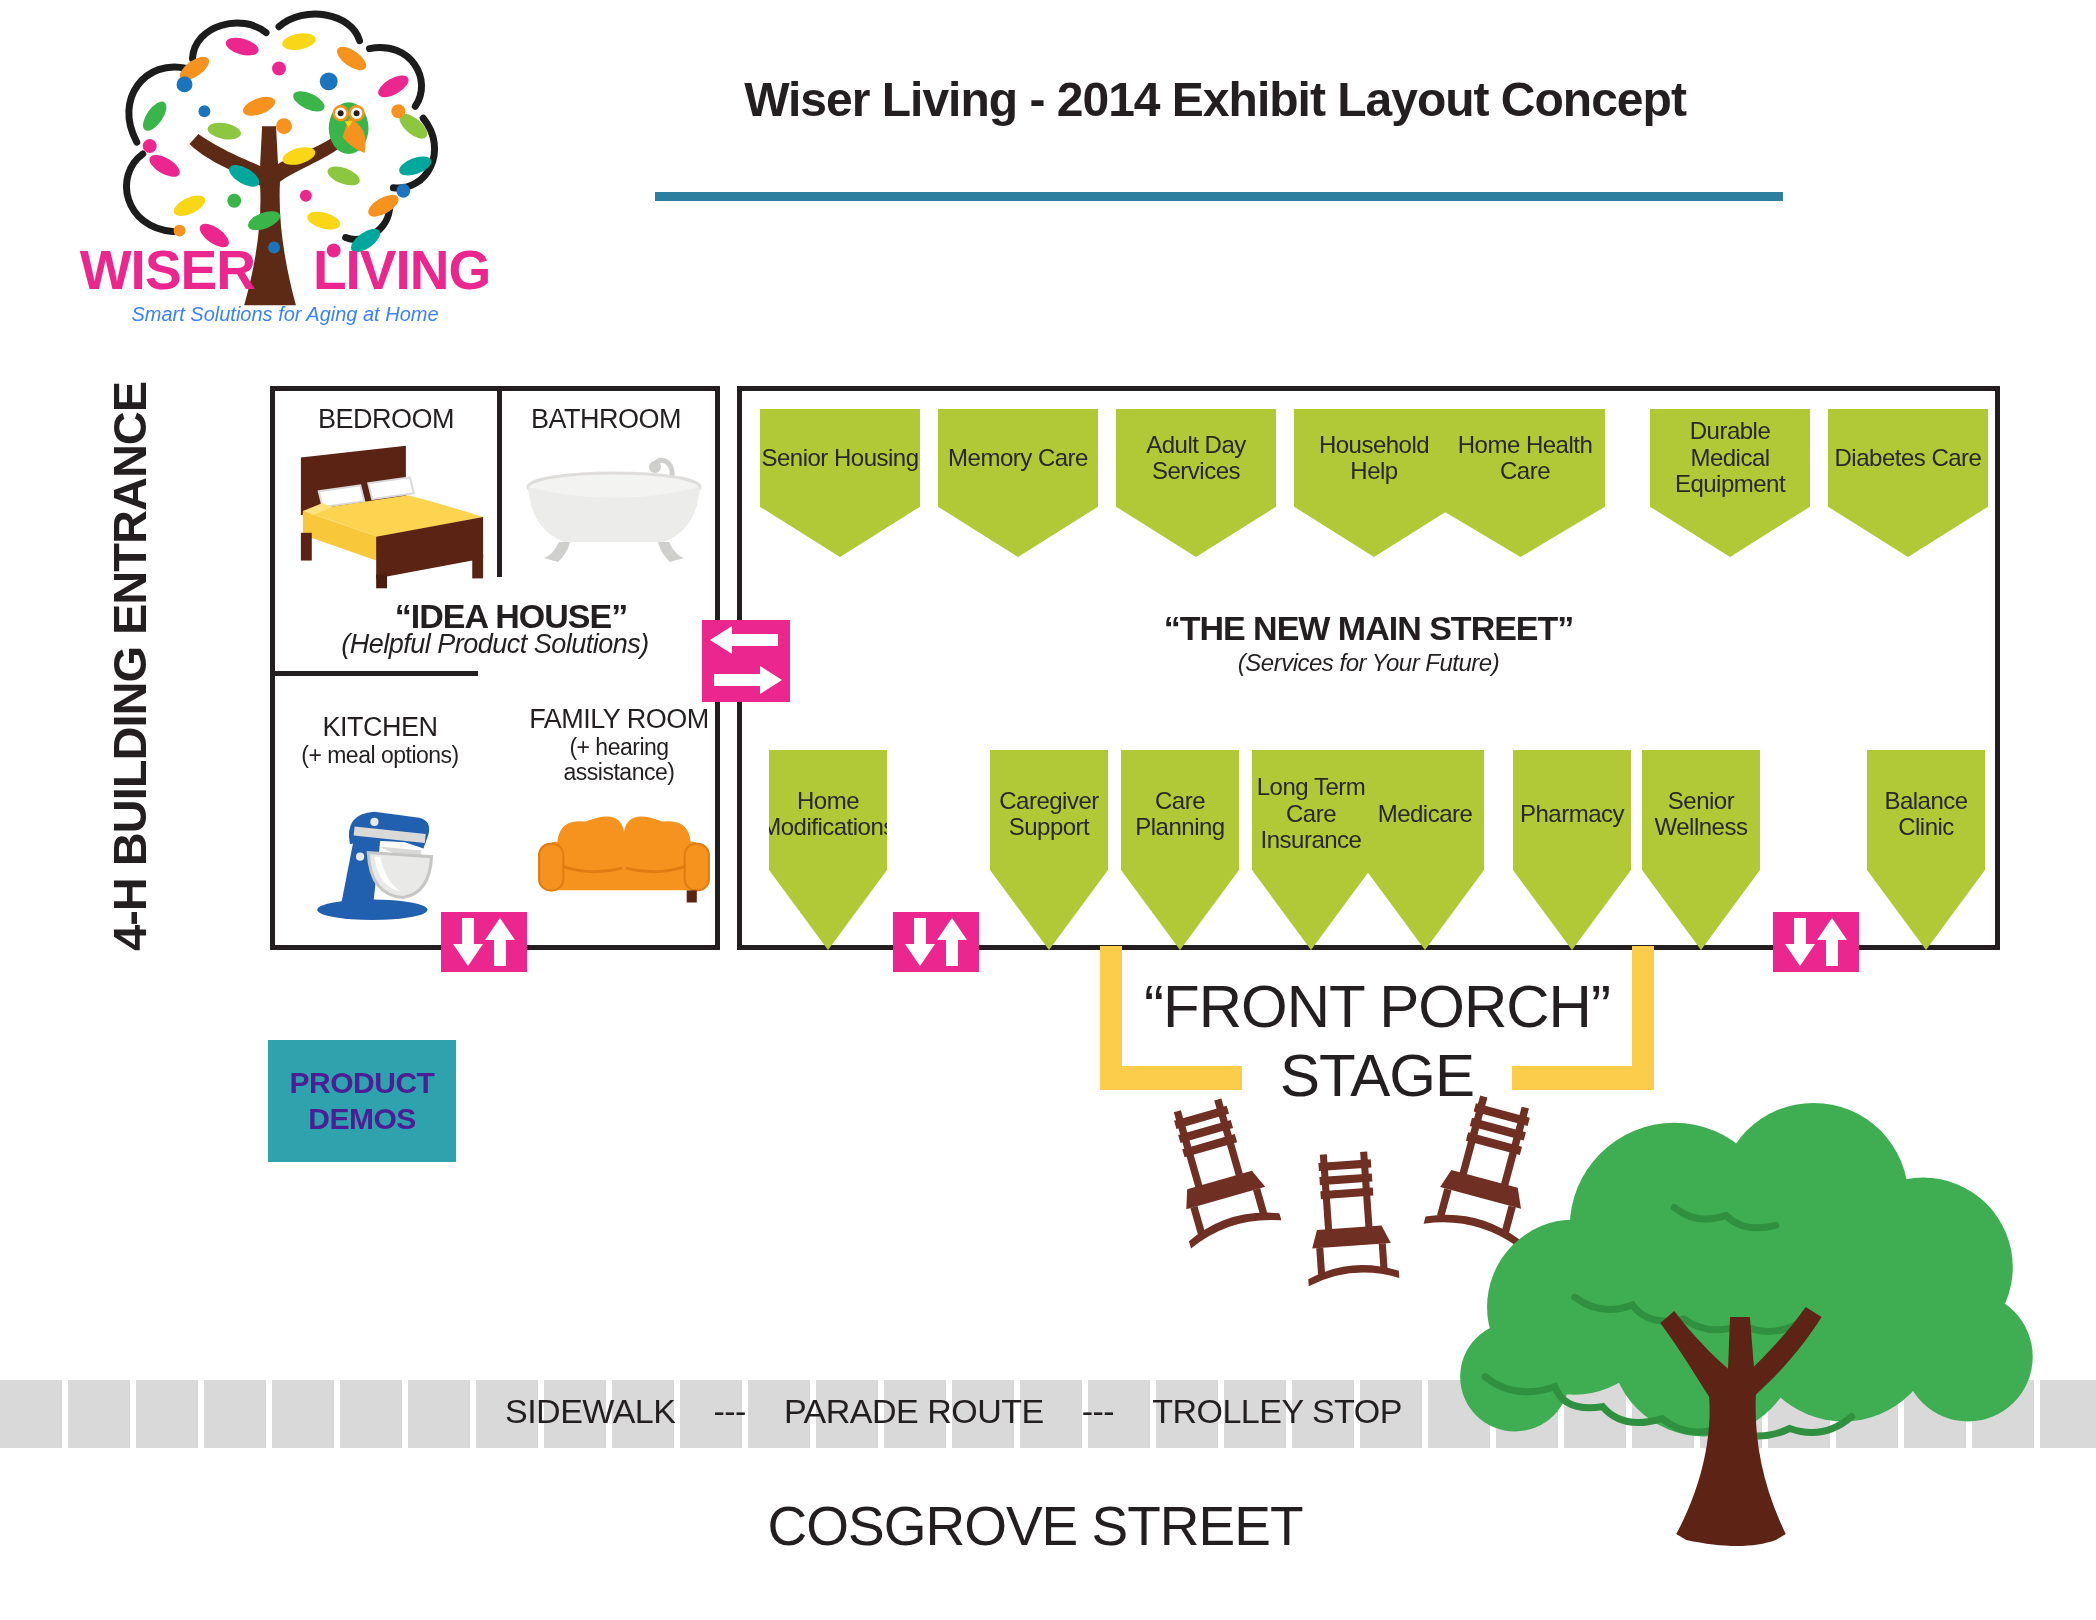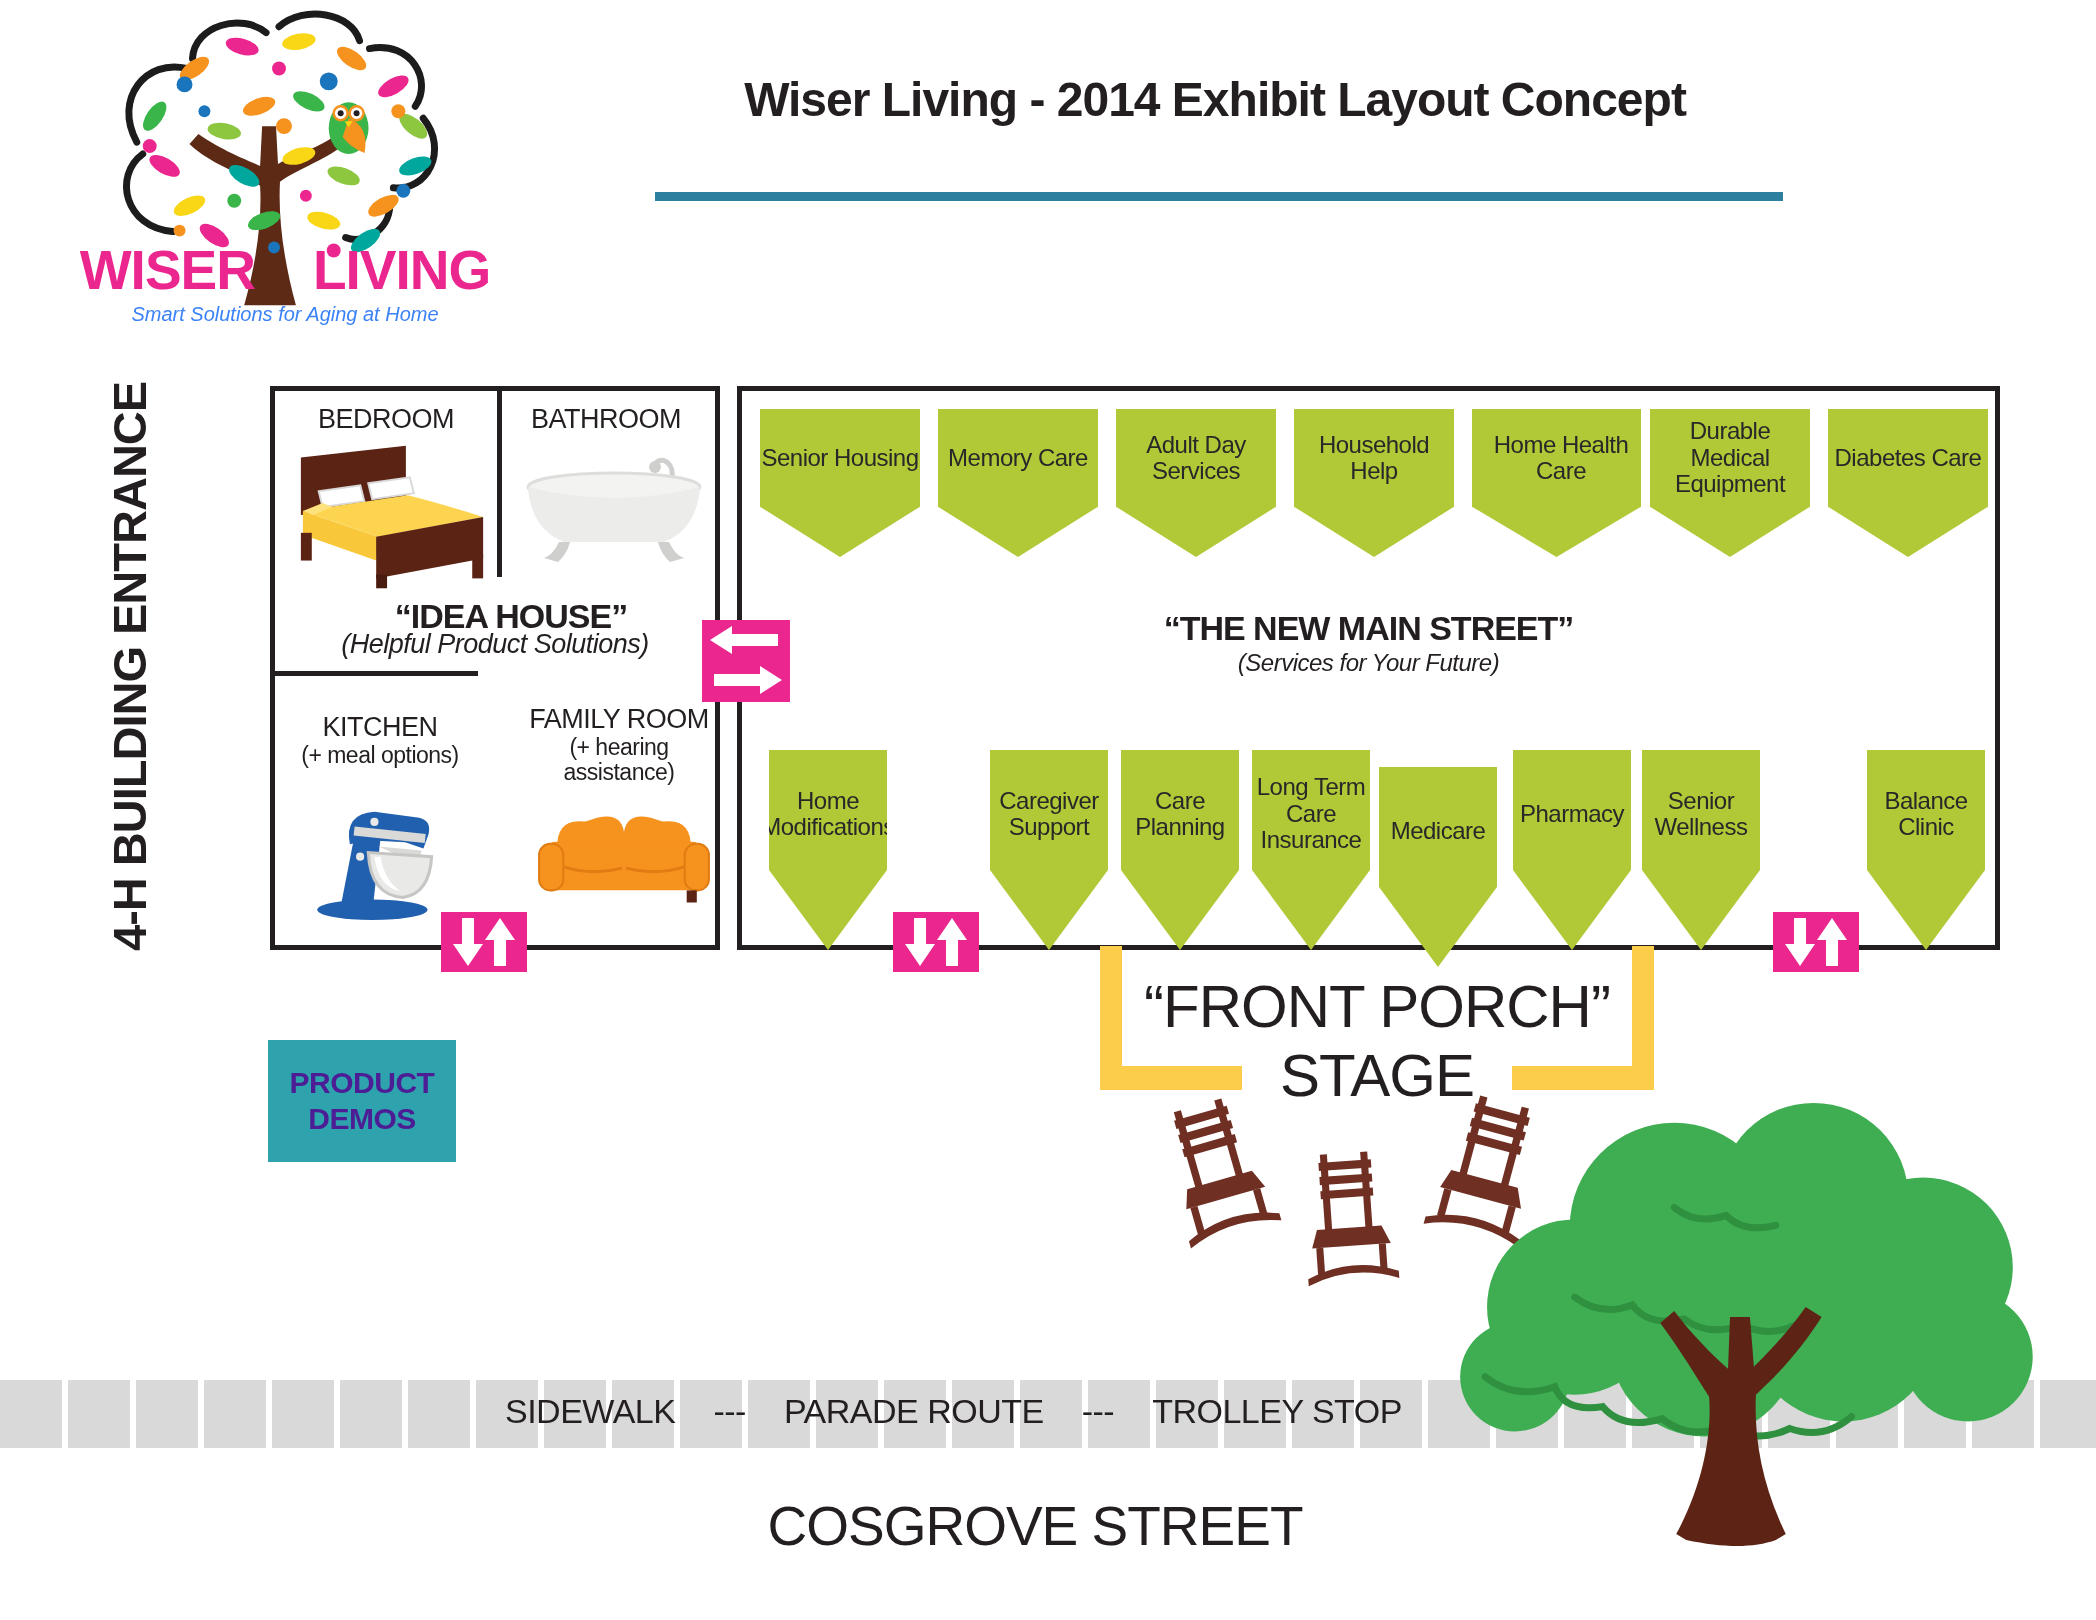--- a/index.html
+++ b/index.html
@@ -219,21 +219,21 @@
       </div>
     <div class="banner banner-top" style="left:196px;">
         <span>Memory Care</span>
       </div>
     <div class="banner banner-top" style="left:374px;">
         <span>Adult Day Services</span>
       </div>
     <div class="banner banner-top" style="left:552px;">
         <span>Household Help</span>
       </div>
-    <div class="banner banner-top" style="left:730px;padding-left:9px;">
+    <div class="banner banner-top" style="left:694px;padding-left:9px;">
         <span>Home Health Care</span>
       </div>
     <div class="banner banner-top" style="left:908px;">
         <span>Durable Medical Equipment</span>
       </div>
     <div class="banner banner-top" style="left:1086px;">
         <span>Diabetes Care</span>
       </div>
 
     <div class="house-title" style="top:218px;">“THE NEW MAIN STREET”</div>
@@ -244,21 +244,21 @@
       </div>
     <div class="banner banner-bot" style="left:248px;">
         <span>Caregiver Support</span>
       </div>
     <div class="banner banner-bot" style="left:379px;">
         <span>Care Planning</span>
       </div>
     <div class="banner banner-bot" style="left:510px;">
         <span>Long Term Care Insurance</span>
       </div>
-    <div class="banner banner-bot" style="left:637px;margin-top:17px;">
+    <div class="banner banner-bot" style="left:624px;">
         <span>Medicare</span>
       </div>
     <div class="banner banner-bot" style="left:771px;">
         <span>Pharmacy</span>
       </div>
     <div class="banner banner-bot" style="left:900px;">
         <span>Senior Wellness</span>
       </div>
     <div class="banner banner-bot" style="left:1125px;">
         <span>Balance Clinic</span>

